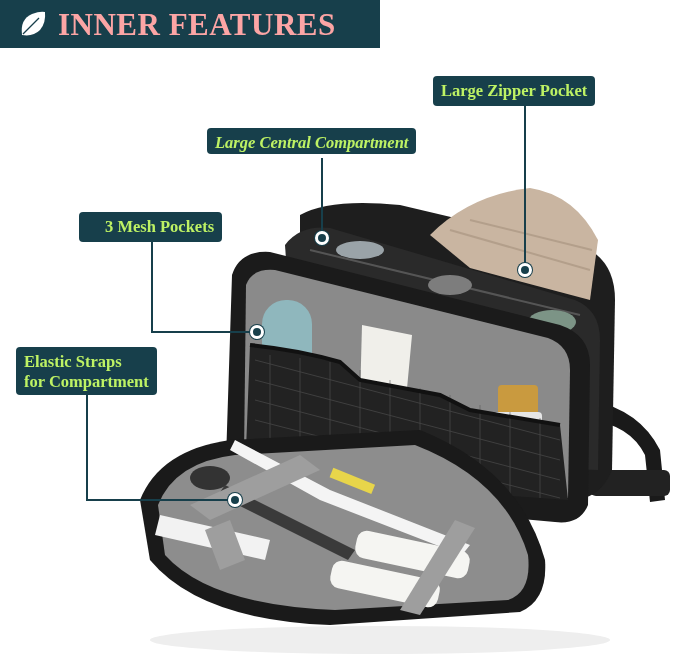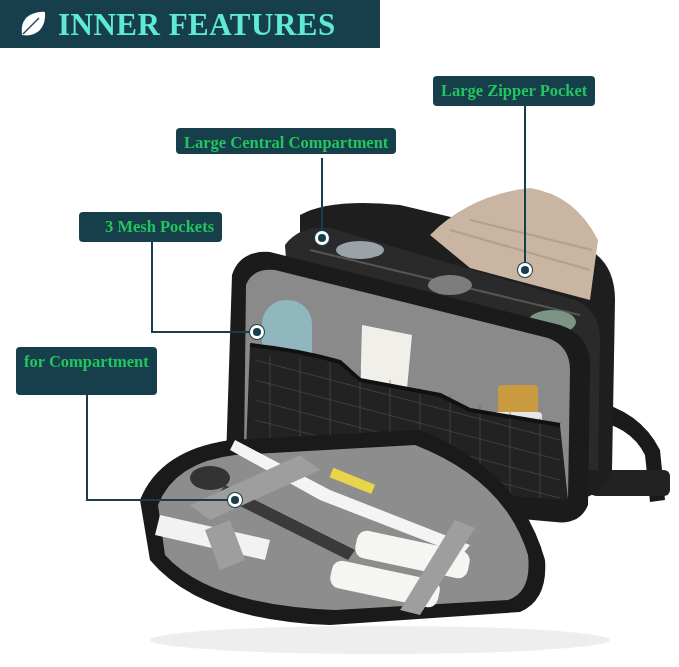--- a/index.html
+++ b/index.html
@@ -1,20 +1,20 @@
 <!DOCTYPE html>
 <html><head>
 <meta charset="utf-8">
 <style>
   html,body{margin:0;padding:0;background:#ffffff;}
   body{width:679px;height:667px;position:relative;overflow:hidden;font-family:"DejaVu Serif","Liberation Serif",serif;}
   .header{position:absolute;left:0;top:0;width:380px;height:48px;background:#173f4b;display:flex;align-items:center;}
   .header .leaf{width:30px;height:30px;margin-left:18px;margin-right:10px;}
-  .header .title{color:#5eead4;font-family:"Liberation Serif","DejaVu Serif",serif;font-weight:bold;font-size:31px;letter-spacing:0.5px;line-height:1;}
-  .label{position:absolute;background:#173f4b;color:#22c55e;border-radius:4px;font-family:"Liberation Serif","DejaVu Serif",serif;font-weight:bold;font-size:16.5px;line-height:20px;padding:5px 8px;box-sizing:border-box;white-space:nowrap;}
+  .header .title{color:#fca5a5;font-family:"Liberation Serif","DejaVu Serif",serif;font-weight:bold;font-size:31px;letter-spacing:0.5px;line-height:1;}
+  .label{position:absolute;background:#173f4b;color:#bef264;border-radius:4px;font-family:"Liberation Serif","DejaVu Serif",serif;font-weight:bold;font-size:16.5px;line-height:20px;padding:5px 8px;box-sizing:border-box;white-space:nowrap;}
   .line{position:absolute;background:#173f4b;}
   .dot{position:absolute;width:14px;height:14px;border-radius:50%;background:#173f4b;border:3px solid #ffffff;box-sizing:border-box;box-shadow:0 0 0 1px #173f4b;}
   .product{position:absolute;left:0;top:0;width:679px;height:667px;}
 </style>
 </head>
 <body>
 
 <svg class="product" viewBox="0 0 679 667" xmlns="http://www.w3.org/2000/svg">
 
   <ellipse cx="380" cy="640" rx="230" ry="14" fill="#eeeeee"></ellipse>
@@ -87,27 +87,28 @@
     <path d="M4 26 Q2 10 14 5 Q22 2 27 3 Q28 14 22 21 Q15 28 4 26 Z" fill="#ffffff"></path>
     <path d="M5 25 L21 9" stroke="#173f4b" stroke-width="1.2" fill="none"></path>
   </svg>
   <span class="title">INNER FEATURES</span>
 </div>
 
 <div class="label" style="left:433px;top:76px;height:30px;">Large Zipper Pocket</div>
 <div class="line" style="left:524px;top:106px;width:2px;height:158px;"></div>
 <div class="dot" style="left:518px;top:263px;"></div>
 
-<div class="label" style="left:176px;top:128px;height:26px;">Large Central Compartment</div>
+<div class="label" style="left:207px;top:128px;height:26px;font-style:italic;">Large Central Compartment</div>
 <div class="line" style="left:321px;top:158px;width:2px;height:74px;"></div>
 <div class="dot" style="left:315px;top:231px;"></div>
 
 <div class="label" style="left:79px;top:212px;height:30px;padding-left:26px;">3 Mesh Pockets</div>
 <div class="line" style="left:151px;top:242px;width:2px;height:90px;"></div>
 <div class="line" style="left:151px;top:331px;width:104px;height:2px;"></div>
 <div class="dot" style="left:250px;top:325px;"></div>
 
 <div class="label" style="left:16px;top:347px;height:48px;">
+  <div>Elastic Straps</div>
   <div>for Compartment</div>
 </div>
 <div class="line" style="left:86px;top:395px;width:2px;height:105px;"></div>
 <div class="line" style="left:86px;top:499px;width:144px;height:2px;"></div>
 <div class="dot" style="left:228px;top:493px;"></div>
 
 </body></html>

